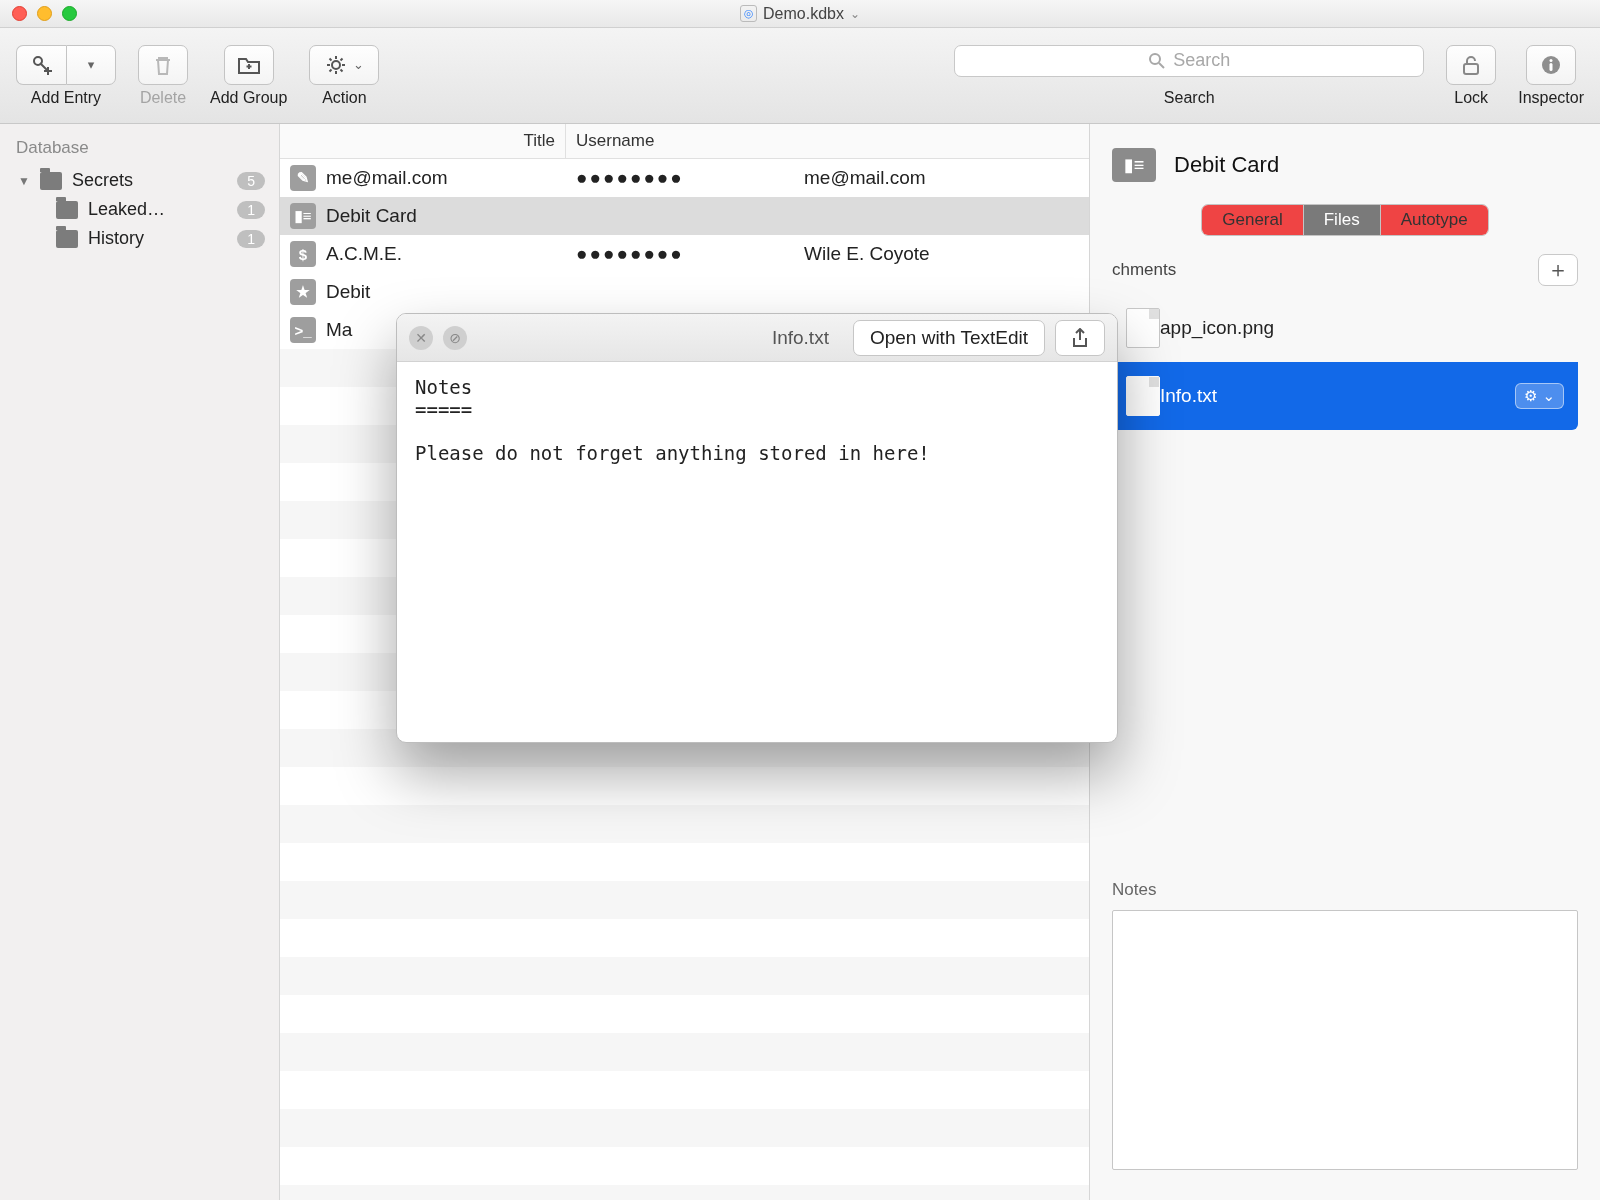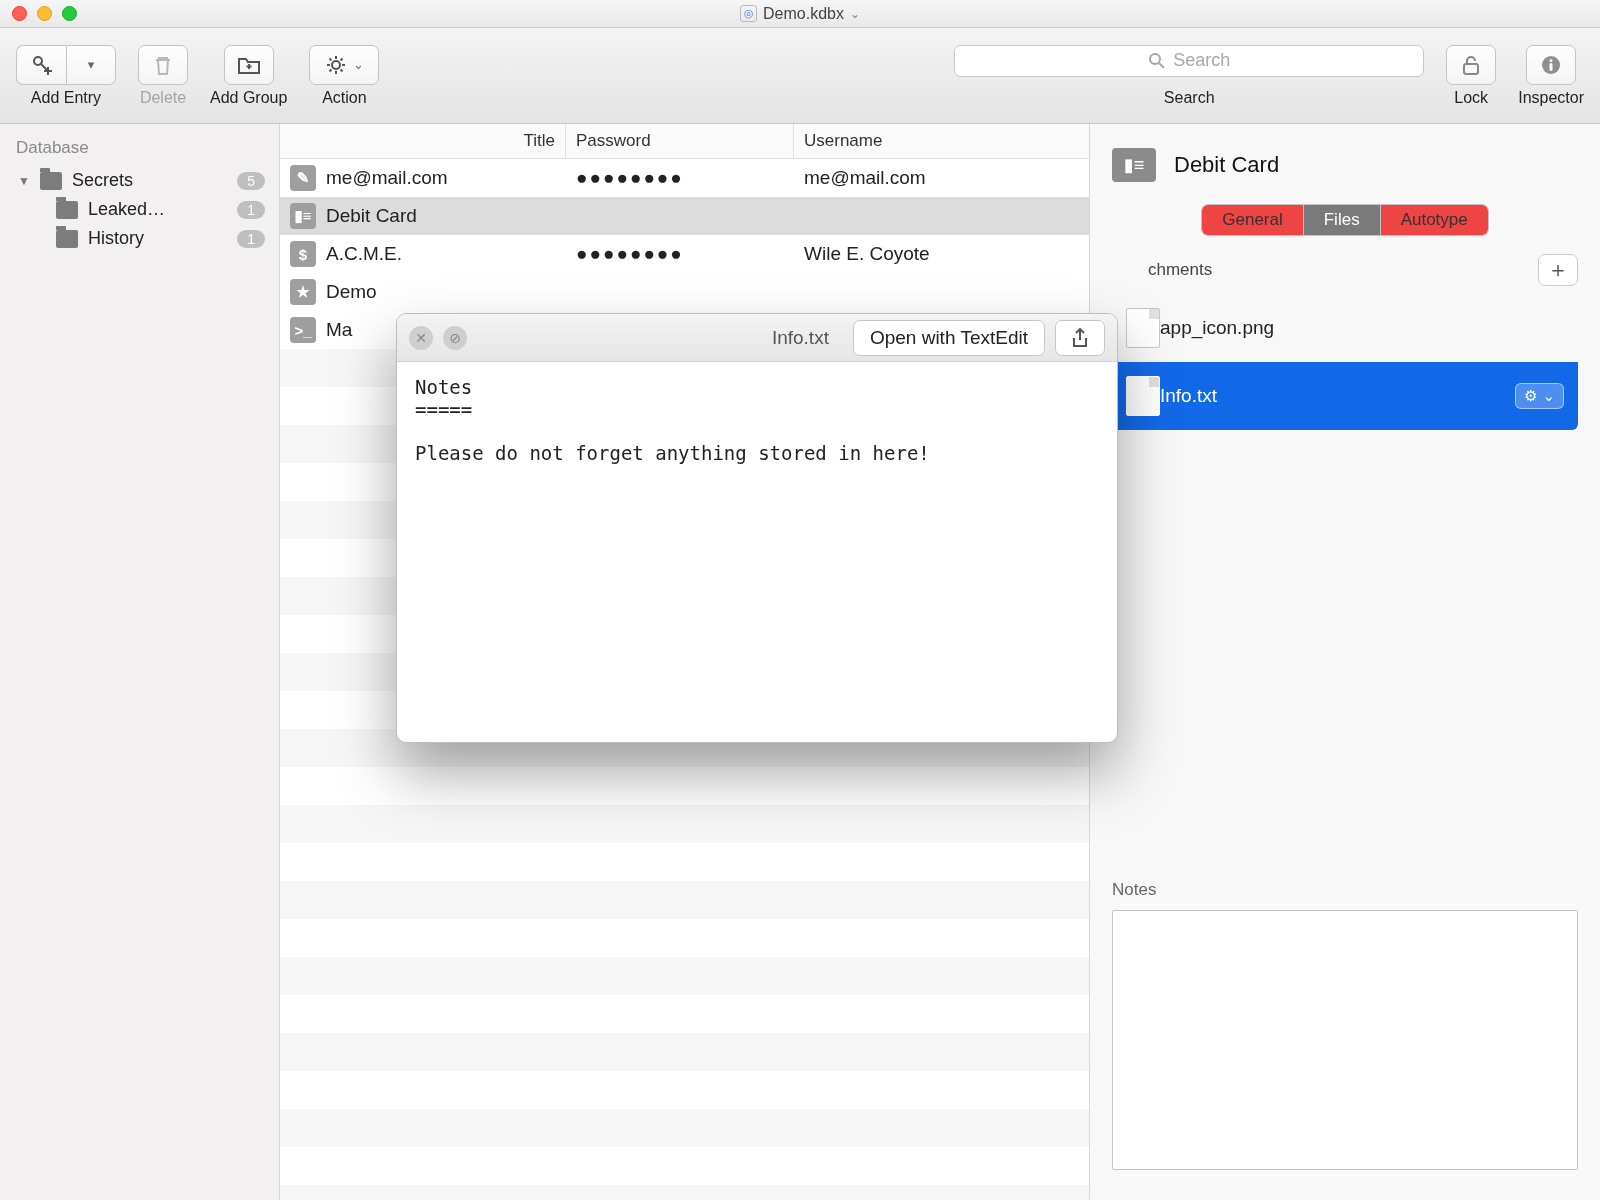--- a/index.html
+++ b/index.html
@@ -102,21 +102,21 @@
   .inspector { width:510px; background:#f8f8f8; display:flex; flex-direction:column;}
   .insp-header { display:flex; align-items:center; gap:18px; padding:24px 22px 16px;}
   .insp-card-icon { width:44px; height:34px; background:#8b8b8b; border-radius:4px; display:flex; align-items:center; justify-content:center; color:#fff; font-size:18px;}
   .insp-title { font-size:22px; color:#111;}
   .seg { display:flex; justify-content:center; padding:6px 0 14px;}
   .seg-inner { display:flex; border:1px solid #c4c4c4; border-radius:7px; overflow:hidden;}
   .seg-btn { padding:5px 20px; font-size:17px; background:#ef4444; color:#333;}
   .seg-btn:not(:last-child){ border-right:1px solid #c4c4c4;}
   .seg-btn.active { background:#7a7a7a; color:#fff;}
   .att-section { padding:4px 22px; }
-  .att-head { display:flex; align-items:center; justify-content:space-between; font-size:17px; color:#444; padding-bottom:8px;margin-left:36px;}
+  .att-head { display:flex; align-items:center; justify-content:space-between; font-size:17px; color:#444; padding-bottom:8px;}
   .plus-btn { width:40px; height:32px; border:1px solid #c9c9c9; background:#fff; border-radius:7px; display:flex; align-items:center; justify-content:center; font-size:22px; color:#555;}
   .att-list { border-radius:6px; overflow:hidden;}
   .att-item { display:flex; align-items:center; padding:14px 14px; font-size:19px;}
   .att-item.sel { background:#1269e8; color:#fff;}
   .att-thumb { width:34px; height:40px; background:#fff; border:1px solid #c8c8c8; border-radius:2px; position:relative;}
   .att-thumb::after{ content:""; position:absolute; top:0; right:0; width:10px; height:10px; background:#e0e0e0; }
   .att-gear { margin-left:auto; background:rgba(255,255,255,0.25); border:1px solid rgba(255,255,255,0.5); border-radius:6px; padding:3px 8px; display:flex; align-items:center; gap:5px; color:#fff; font-size:15px;}
   .notes-section { margin-top:auto; padding:18px 22px 30px;}
   .notes-label { color:#666; font-size:17px; margin-bottom:10px;}
   .notes-box { width:100%; height:260px; border:1px solid #c6c6c6; background:#fff; border-radius:2px;}
@@ -254,21 +254,20 @@
     <div class="sb-item child">
       <span class="sb-folder"></span>
       <span>History</span>
       <span class="sb-badge">1</span>
     </div>
   </div>
 
   <div class="table">
     <div class="thead">
       <div class="th col-title">Title</div>
-      <div class="th col-pass">Password</div>
       <div class="th col-user">Username</div>
     </div>
     <div class="tbody">
       <div class="trow">
         <div class="cell t">
             <span class="row-icon">✎</span>
             <span>me@mail.com</span>
           </div>
         <div class="cell p">●●●●●●●●</div>
         <div class="cell u">me@mail.com</div>
@@ -285,21 +284,21 @@
         <div class="cell t">
             <span class="row-icon">$</span>
             <span>A.C.M.E.</span>
           </div>
         <div class="cell p">●●●●●●●●</div>
         <div class="cell u">Wile E. Coyote</div>
       </div>
       <div class="trow">
         <div class="cell t">
             <span class="row-icon">★</span>
-            <span>Demo</span>
+            <span>Debit</span>
           </div>
         <div class="cell p"></div>
         <div class="cell u"></div>
       </div>
       <div class="trow">
         <div class="cell t">
             <span class="row-icon">&gt;_</span>
             <span>Ma</span>
           </div>
         <div class="cell p"></div>

